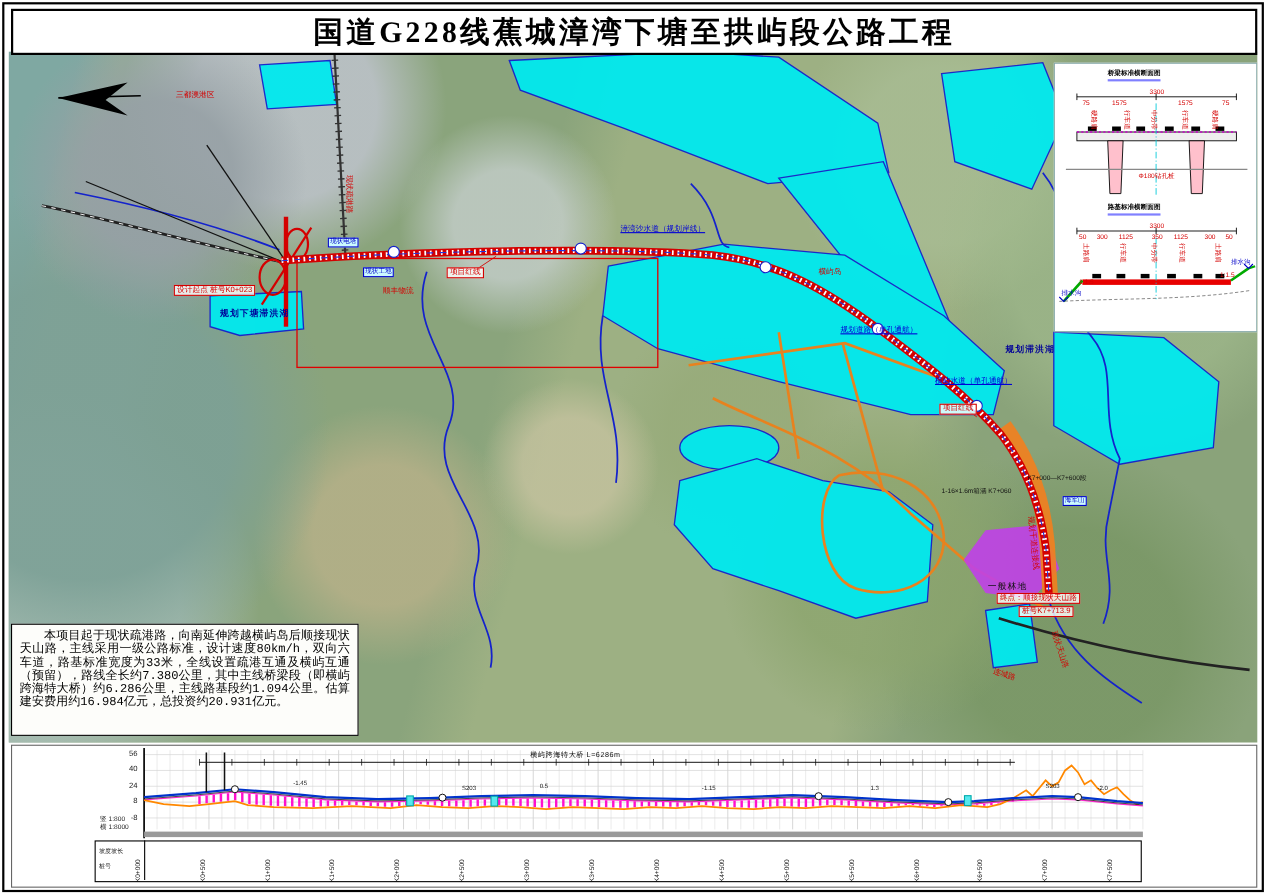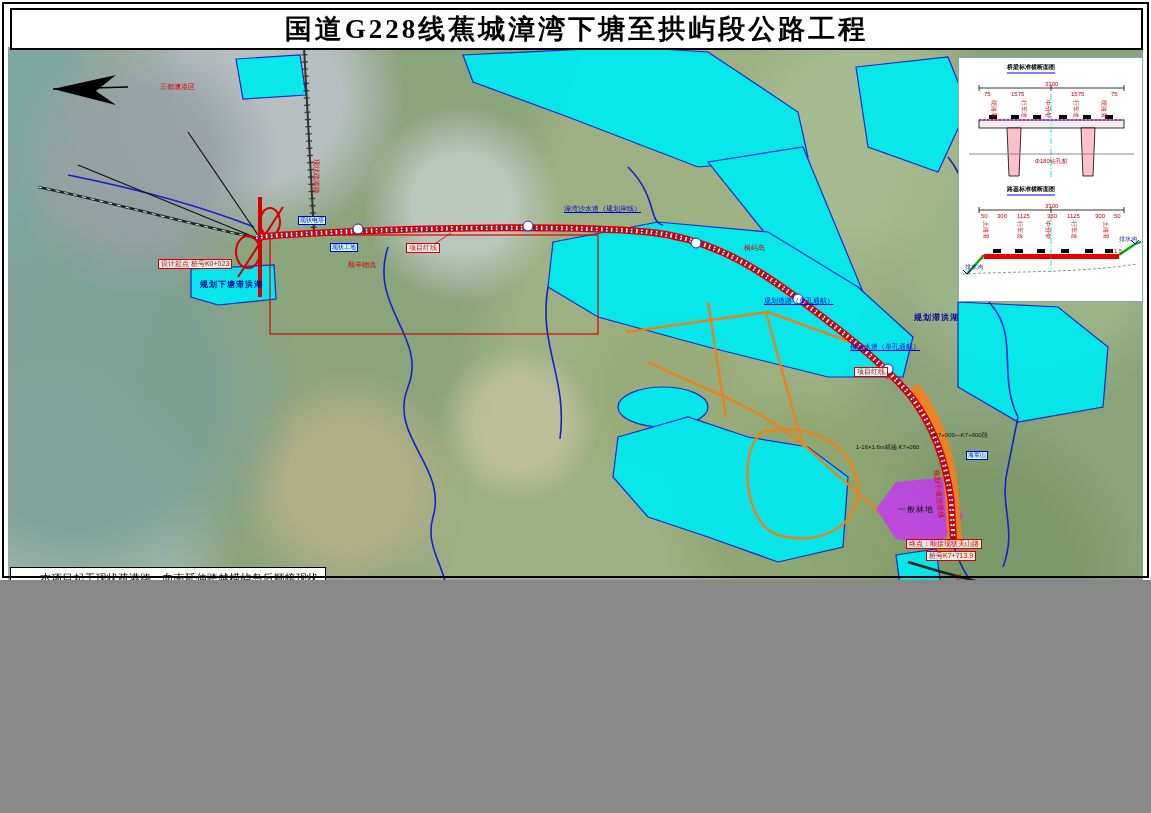--- a/index.html
+++ b/index.html
@@ -1,16 +1,16 @@
 <!DOCTYPE html>
 <html><head>
 <meta charset="utf-8">
 <style>
   html,body{margin:0;padding:0;background:#888;}
-  #page{position:relative;width:1151px;height:580px;background:#fff;overflow:hidden;
+  #page{position:relative;width:1151px;height:813px;background:#fff;overflow:hidden;
         font-family:"Liberation Sans",sans-serif;}
   #frame{position:absolute;inset:2px;border:2.5px solid #000;pointer-events:none;z-index:50;}
 
   
   #title-bar{position:absolute;left:10px;top:8px;width:1129px;height:38px;
     border:2px solid #000;display:flex;align-items:center;justify-content:center;background:#fff;z-index:10;}
   #title-bar .t{font-family:"Liberation Serif",serif;font-size:27px;letter-spacing:3px;color:#000;font-weight:600;}
 
   
   #map{position:absolute;left:8px;top:47px;width:1135px;height:628px;overflow:hidden;
@@ -31,21 +31,21 @@
   #map-svg{position:absolute;left:0;top:0;z-index:2;}
   #label-layer{position:absolute;left:0;top:0;width:100%;height:100%;z-index:5;}
 
   .lbl{position:absolute;white-space:nowrap;font-size:7px;line-height:1.15;transform-origin:0 0;z-index:6;}
   .red{color:#d40000;}
   .redbox{color:#d40000;border:1px solid #d40000;background:rgba(255,255,255,.8);padding:0 2px;font-size:7px;}
   .bluebox{color:#0000c8;border:1px solid #0000c8;background:#ccfaff;padding:0 1px;font-size:6px;}
   .blueul{color:#0000d8;text-decoration:underline;font-size:7px;}
   .dkblue{color:#000099;font-weight:bold;font-size:8px;letter-spacing:1px;}
   .blk{color:#111;font-size:6px;}
-  .blk8{color:#111;font-size:8px;letter-spacing:1px;}
+  .blk8{color:#111;font-size:8px;letter-spacing:1px;margin-top:23px;}
 
   
   #desc-box{position:absolute;left:2px;top:520px;width:316px;height:102px;background:#fdfdfa;
     border:1.5px solid #000;z-index:8;padding:5px 7px 4px 7px;box-sizing:border-box;}
   #desc-box .d{font-family:Liberation Mono, monospace;font-size:11px;line-height:12px;color:#000;
     text-align:justify;text-indent:2em;}
 
   
   #detail-panel{position:absolute;left:950px;top:10px;width:183px;height:243px;background:#fff;
     border:1px solid #8aa;z-index:8;}

